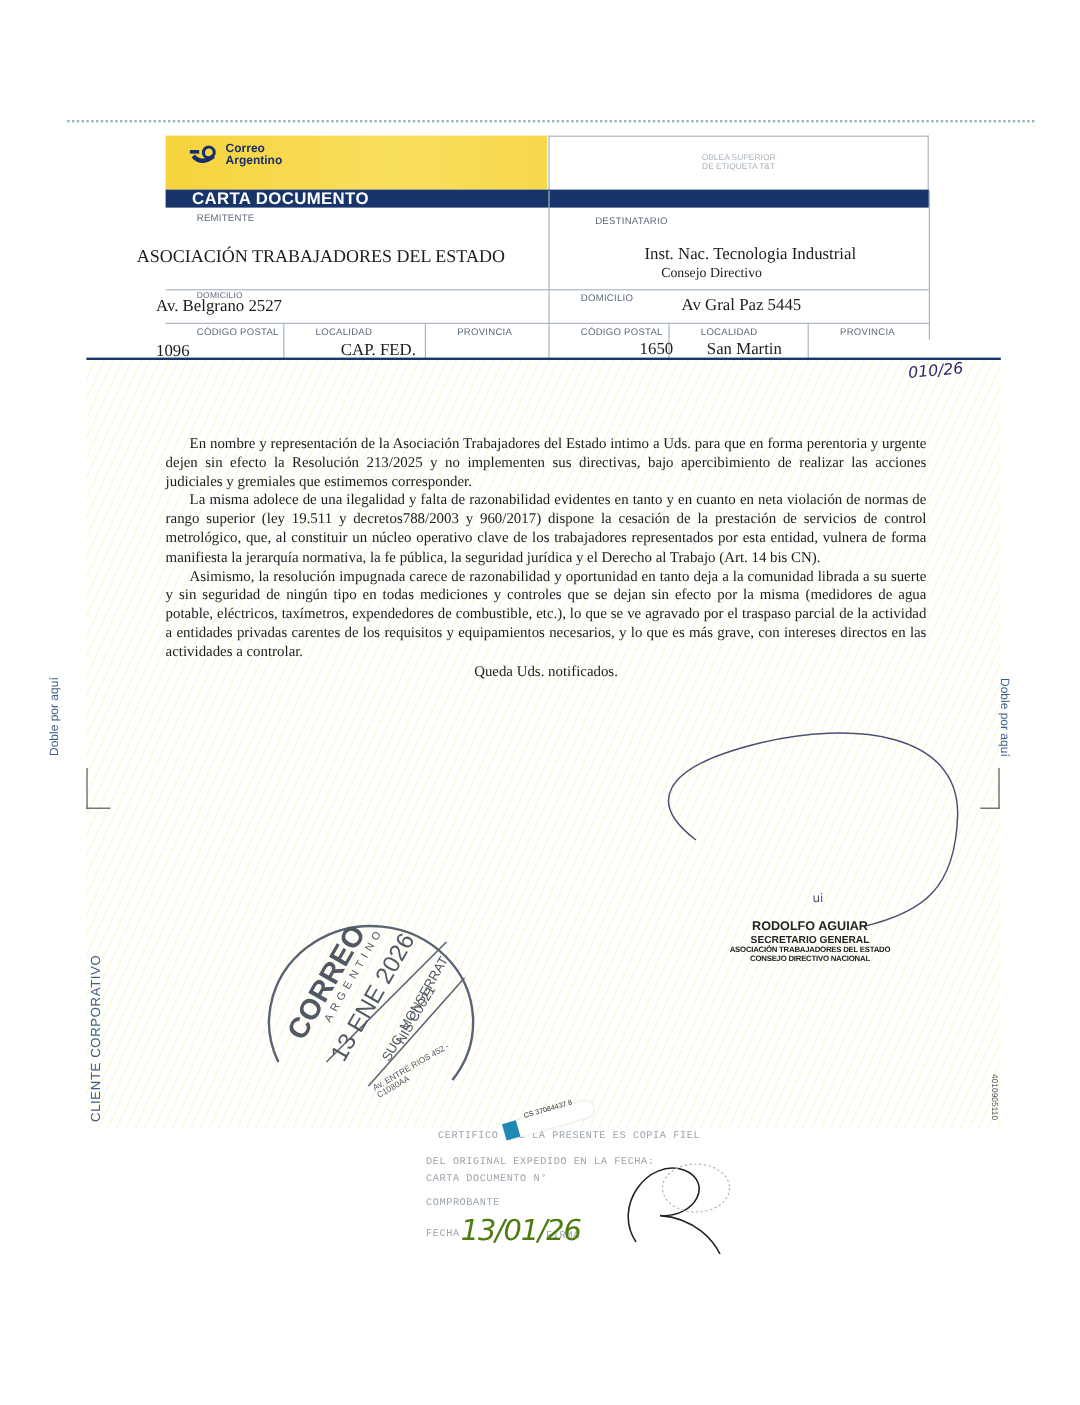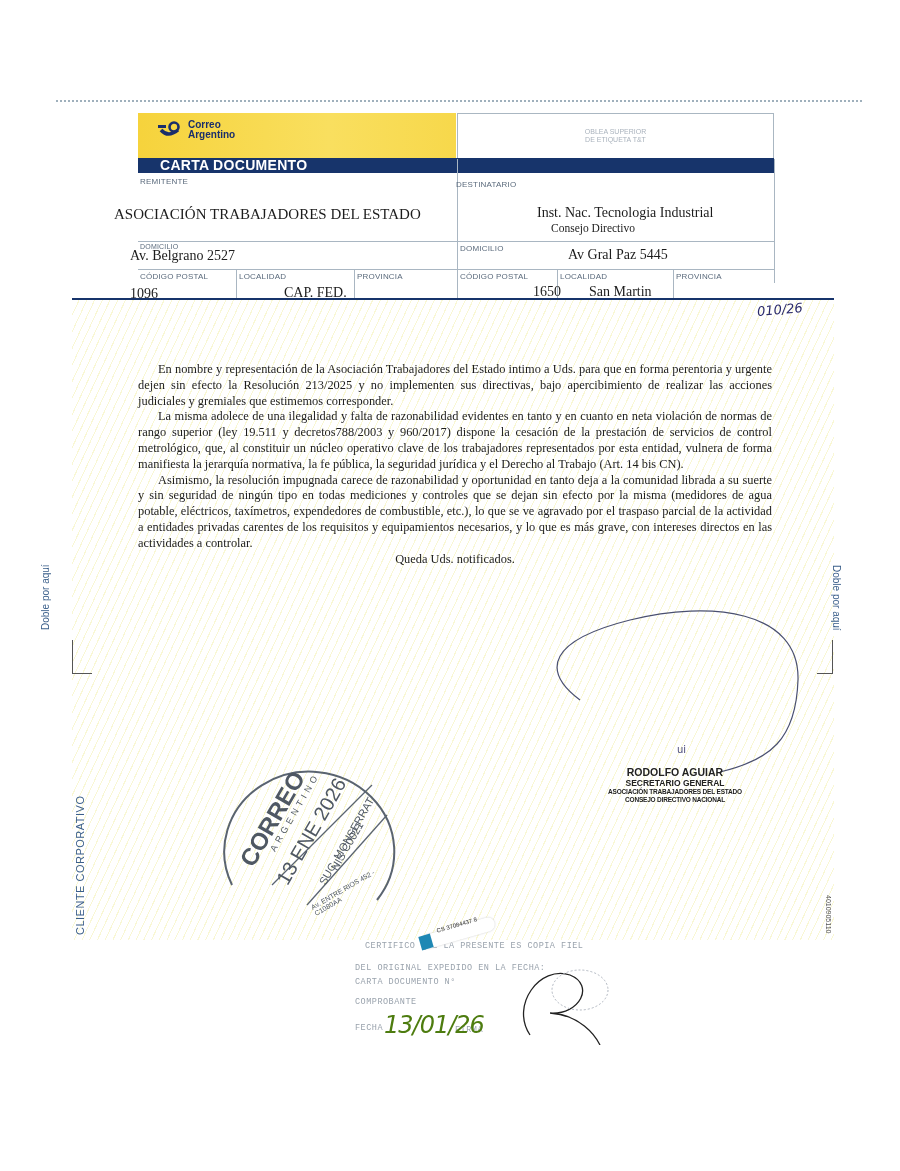--- a/index.html
+++ b/index.html
@@ -15,21 +15,21 @@
     .logo-text { font-family: "Liberation Sans", sans-serif; font-weight: bold; font-size: 10px; line-height: 10px; color: #1a2e6b; }
     .navy-bar { position: absolute; left: 138px; top: 158px; width: 636px; height: 15px; background: #17346b; }
     .carta-title { position: absolute; left: 160px; top: 157px; font-family: "Liberation Sans", sans-serif; font-weight: bold; font-size: 14px; color: #fff; letter-spacing: 0.3px; }
     .oblea-box { position: absolute; left: 457px; top: 113px; width: 317px; height: 46px; border: 1px solid #aab7c2; border-bottom: none; text-align: center; font-family: "Liberation Sans", sans-serif; font-size: 7px; color: #aab3bd; padding-top: 14px; line-height: 8px; }
     .oblea-box .ln { display: block; }
 
     .vline { position: absolute; width: 1px; background: #a9b6c2; }
     .hline { position: absolute; height: 1px; background: #a9b6c2; }
     .thick-line { position: absolute; left: 72px; top: 298px; width: 762px; height: 2px; background: #17346b; }
 
-    .lbl { position: absolute; font-family: "Liberation Sans", sans-serif; font-size: 8px; color: #5a6a7c; text-transform: uppercase; letter-spacing: 0.2px; }
+    .lbl { position: absolute; font-family: "Liberation Sans", sans-serif; font-size: 8px; color: #5a6a7c; text-transform: uppercase; letter-spacing: 0.2px; margin-left: 24px; }
     .val { position: absolute; font-family: "Liberation Serif", serif; font-size: 14px; color: #1c1c1c; white-space: nowrap; }
 
     
     .letter { position: absolute; left: 138px; top: 318px; width: 634px; font-family: "Liberation Serif", serif; font-size: 12.4px; line-height: 15.8px; text-align: justify; color: #1c1c1c; }
     .letter p { text-indent: 20px; }
     .letter p.first { text-indent: 20px; margin-top: 44px; }
     .letter p.closing { text-align: center; text-indent: 0; }
 
     .bg-pattern { position: absolute; left: 72px; top: 300px; width: 762px; height: 640px;
       background: repeating-linear-gradient(115deg, rgba(244,240,170,0.0) 0 6px, rgba(240,236,150,0.45) 6px 7px);
@@ -103,21 +103,21 @@
 <div class="val" style="left:114px; top:206px; font-size:15px;">ASOCIACIÓN TRABAJADORES DEL ESTADO</div>
 <div class="lbl" style="left:140px; top:243px; font-size:7px;">DOMICILIO</div>
 <div class="val" style="left:130px; top:248px;">Av. Belgrano 2527</div>
 <div class="lbl" style="left:140px; top:272px;">CÓDIGO POSTAL</div>
 <div class="val" style="left:130px; top:286px;">1096</div>
 <div class="lbl" style="left:239px; top:272px;">LOCALIDAD</div>
 <div class="val" style="left:284px; top:285px;">CAP. FED.</div>
 <div class="lbl" style="left:357px; top:272px;">PROVINCIA</div>
 <div class="val" style="left:365px; top:285px;"></div>
 
-<div class="lbl" style="left:456px; top:180px;">DESTINATARIO</div>
+<div class="lbl" style="left:472px; top:180px;">DESTINATARIO</div>
 <div class="val" style="left:537px; top:205px;">Inst. Nac. Tecnologia Industrial</div>
 <div class="val" style="left:551px; top:222px; font-size:11.5px;">Consejo Directivo</div>
 <div class="lbl" style="left:460px; top:244px;">DOMICILIO</div>
 <div class="val" style="left:568px; top:247px;">Av Gral Paz 5445</div>
 <div class="lbl" style="left:460px; top:272px;">CÓDIGO POSTAL</div>
 <div class="val" style="left:533px; top:284px;">1650</div>
 <div class="lbl" style="left:560px; top:272px;">LOCALIDAD</div>
 <div class="val" style="left:589px; top:284px;">San Martin</div>
 <div class="lbl" style="left:676px; top:272px;">PROVINCIA</div>
 <div class="val" style="left:690px; top:284px;"></div>

